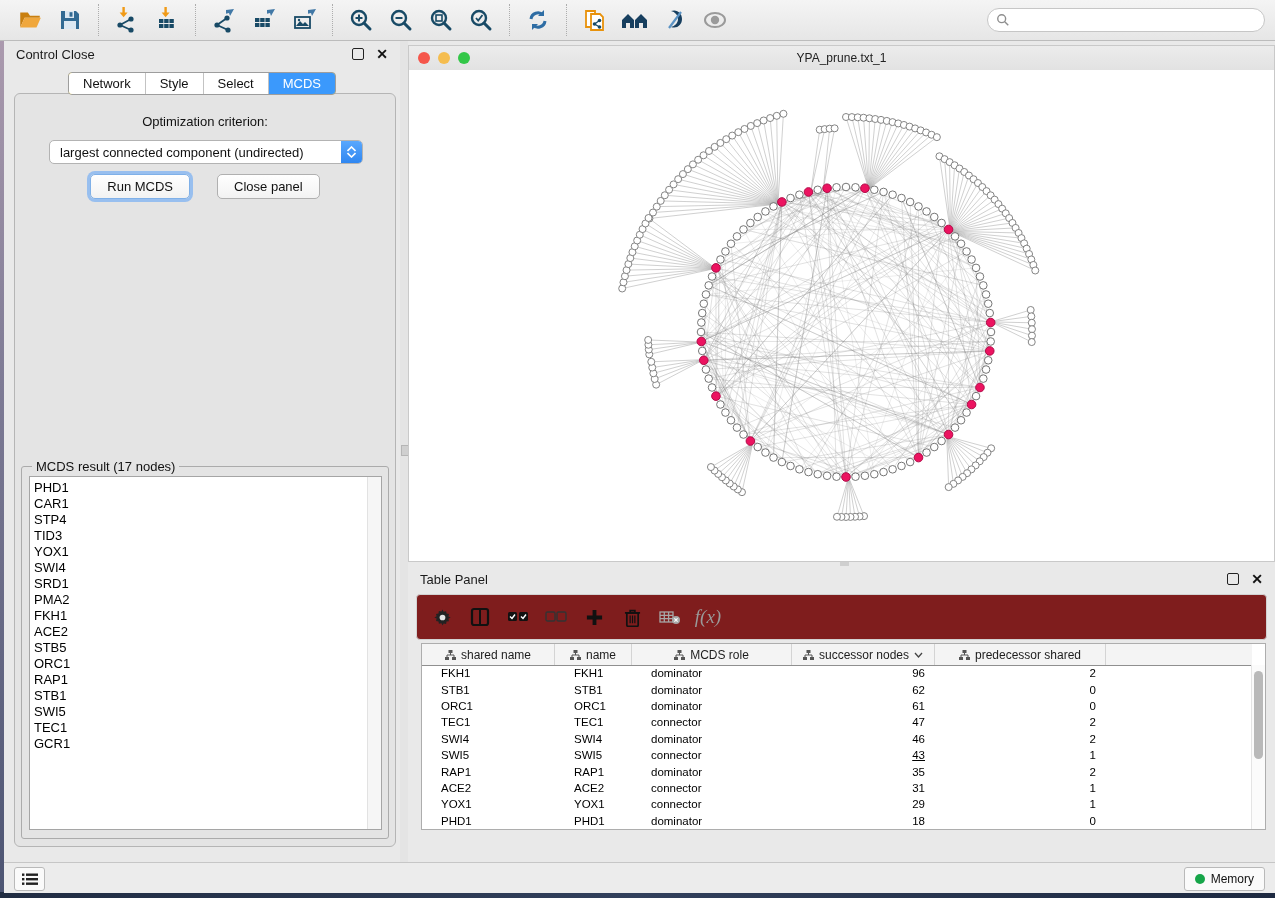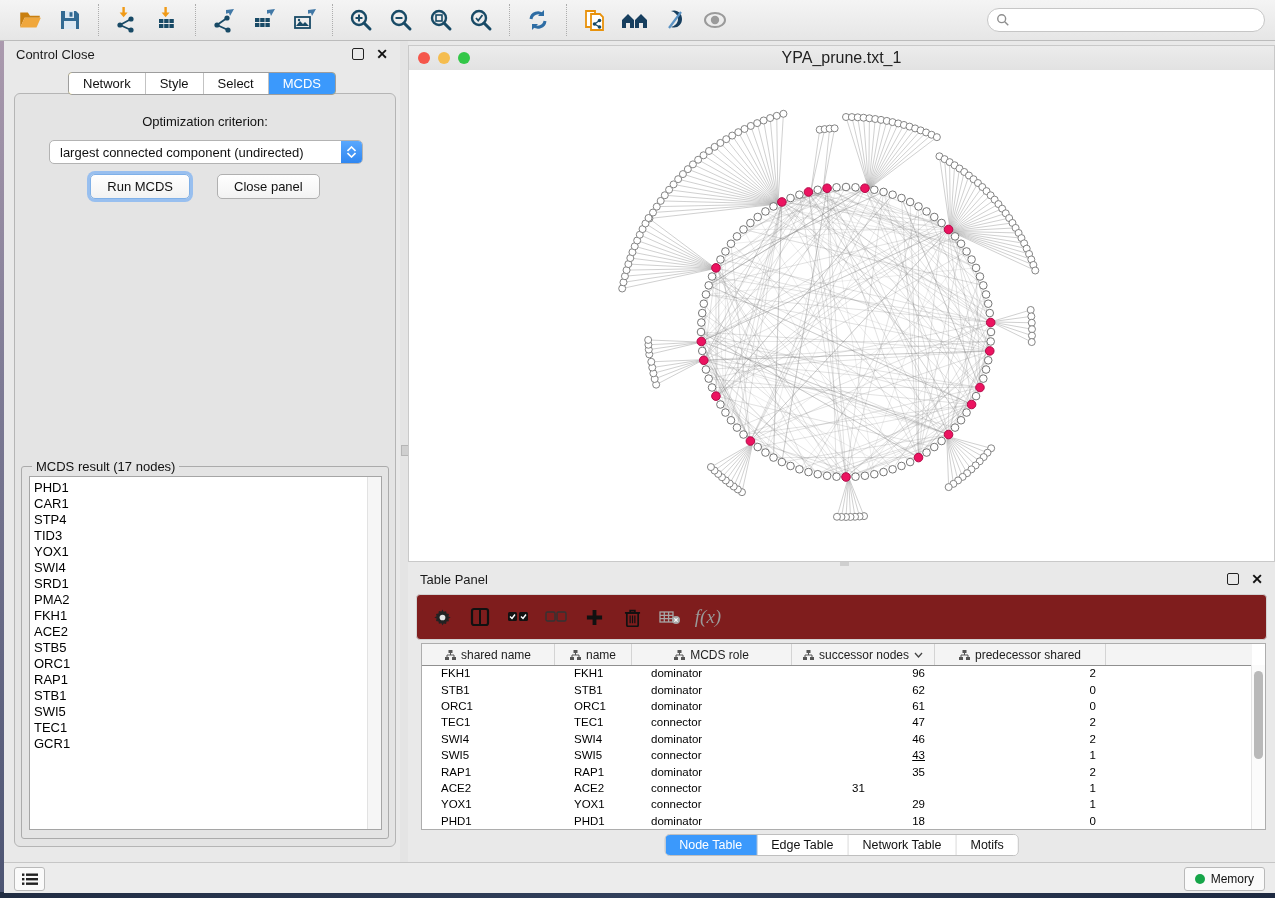--- a/index.html
+++ b/index.html
@@ -55,21 +55,21 @@
   .vsplit .grip{position:absolute;left:1px;top:404px;width:6px;height:9px;background:#cfcfcf;border:1px solid #b5b5b5;}
   .rightarea{left:404px;top:0;width:867px;height:821px;background:#e9e9e9;}
   .hsplit{left:0;top:521px;width:867px;height:4px;background:#e9e9e9;}
   .hsplit .grip{position:absolute;left:432px;top:0;width:9px;height:4px;background:#cfcfcf;}
   
   .netwin{left:0;top:4px;width:867px;height:517px;background:#fff;border:1px solid #c9c9c9;box-sizing:border-box;}
   .net-titlebar{height:24px;background:linear-gradient(#ececec,#e2e2e2);border-bottom:1px solid #c4c4c4;
                 display:flex;align-items:center;position:relative;}
   .lights{display:flex;gap:8px;padding-left:9px;}
   .light{width:12px;height:12px;border-radius:50%;}
-  .net-title{position:absolute;left:0;right:0;text-align:center;font-size:16px;color:#222;}
+  .net-title{position:absolute;left:0;right:0;text-align:center;font-size:12px;color:#222;}
   .netcanvas{position:absolute;left:0;top:24px;width:865px;height:491px;background:#fff;overflow:hidden;}
   
   .tpanel{left:0;top:525px;width:867px;height:296px;background:#e9e9e9;}
   .tp-toolbar{position:absolute;left:8px;top:28px;width:851px;height:46px;background:#7f1d1d;
               border:1px solid #d2d2d2;border-radius:4px;display:flex;align-items:center;padding:0 10px;box-sizing:border-box;}
   .tpbtn{width:30px;height:30px;display:flex;align-items:center;justify-content:center;margin-right:8px;}
   .fx{font-family:"Liberation Serif",serif;font-style:italic;font-size:19px;color:#9a9a9a;}
   .tablebox{position:absolute;left:13px;top:77px;width:845px;height:187px;background:#fff;border:1px solid #adadad;box-sizing:border-box;}
   .thead{position:absolute;left:0;top:0;right:13px;height:21px;background:#f4f4f4;border-bottom:1px solid #8f8f8f;display:flex;}
   .th{display:flex;align-items:center;justify-content:center;gap:5px;font-size:12px;color:#1d1d1d;
@@ -1112,21 +1112,21 @@
               <div class="td" style="width: 133px; padding-left: 19px;">RAP1</div>
               <div class="td" style="width: 77px; padding-left: 19px;">RAP1</div>
               <div class="td" style="width: 160px; padding-left: 19px;">dominator</div>
               <div class="td" style="width: 143px; text-align: right; padding-right: 10px;">35</div>
               <div class="td" style="width: 171px; text-align: right; padding-right: 10px;">2</div>
             </div>
             <div class="tr">
               <div class="td" style="width: 133px; padding-left: 19px;">ACE2</div>
               <div class="td" style="width: 77px; padding-left: 19px;">ACE2</div>
               <div class="td" style="width: 160px; padding-left: 19px;">connector</div>
-              <div class="td" style="width: 143px; text-align: center; padding-right: 10px;">31</div>
+              <div class="td" style="width: 143px; text-align: right; padding-right: 10px;">31</div>
               <div class="td" style="width: 171px; text-align: right; padding-right: 10px;">1</div>
             </div>
             <div class="tr">
               <div class="td" style="width: 133px; padding-left: 19px;">YOX1</div>
               <div class="td" style="width: 77px; padding-left: 19px;">YOX1</div>
               <div class="td" style="width: 160px; padding-left: 19px;">connector</div>
               <div class="td" style="width: 143px; text-align: right; padding-right: 10px;">29</div>
               <div class="td" style="width: 171px; text-align: right; padding-right: 10px;">1</div>
             </div>
             <div class="tr">
@@ -1134,26 +1134,20 @@
               <div class="td" style="width: 77px; padding-left: 19px;">PHD1</div>
               <div class="td" style="width: 160px; padding-left: 19px;">dominator</div>
               <div class="td" style="width: 143px; text-align: right; padding-right: 10px;">18</div>
               <div class="td" style="width: 171px; text-align: right; padding-right: 10px;">0</div>
             </div>
           </div>
         <div class="vtrack">
             <div class="vthumb"></div>
           </div>
       </div>
-      <div class="ttabs" id="ttabs">
-          <div class="ttab sel">Node Table</div>
-          <div class="ttab">Edge Table</div>
-          <div class="ttab">Network Table</div>
-          <div class="ttab">Motifs</div>
-        </div>
     </div>
   </div>
 </div>
 
 <div class="abs statusbar">
   <span class="listbtn">
     <svg width="16" height="13" viewBox="0 0 16 13">
       <g fill="#222">
           <rect x="0" y="0.5" width="2.4" height="2.4"></rect>
           <rect x="4" y="0.5" width="12" height="2.4"></rect>

